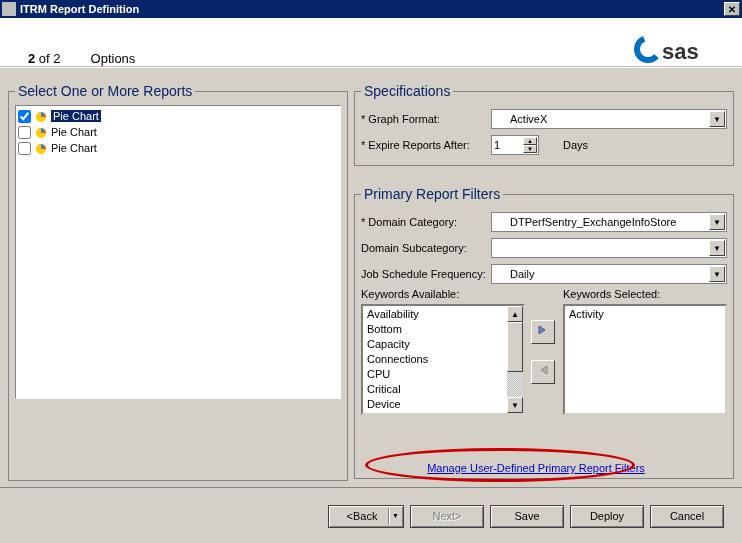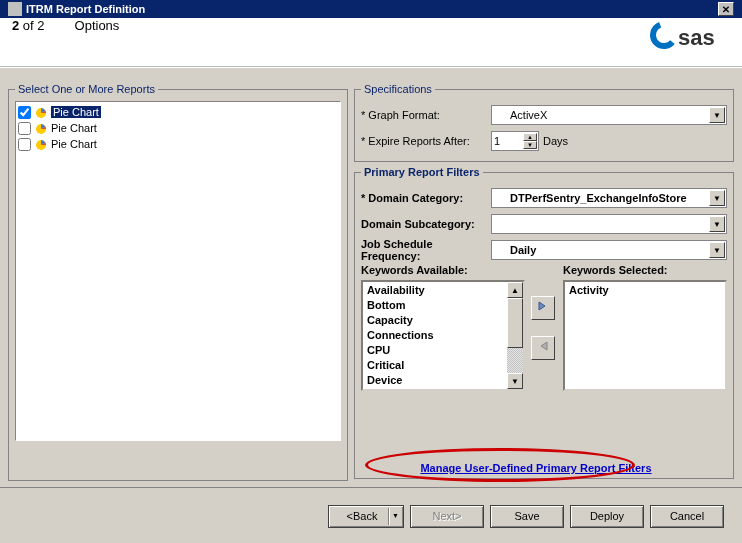--- a/index.html
+++ b/index.html
@@ -11,42 +11,42 @@
     width: 742px;
     height: 543px;
     overflow: hidden;
   }
   .titlebar {
     background: linear-gradient(#08246b, #08246b);
     color: #fff;
     height: 18px;
     display: flex;
     align-items: center;
-    padding: 0 8px;
+    padding: 0 2px;
   }
   .titlebar .icon-sm {
     width: 14px; height: 14px; margin-right: 4px;
     background: #c0c0c0;
     display: inline-block;
   }
   .titlebar .title { flex: 1; font-weight: bold; font-size: 11px; }
   .titlebar .close {
     width: 16px; height: 14px;
     background: #c0c0c0;
     border: 1px solid #fff;
     border-right-color:#404040; border-bottom-color:#404040;
     display:flex; align-items:center; justify-content:center;
     font-family: Arial; font-size: 10px; font-weight:bold; color:#000;
     cursor:pointer;
   }
   .toprow {
     height: 48px;
     display:flex;
-    align-items:flex-start;
-    padding: 0 12px;
+    align-items:flex-end;
+    padding: 0 28px;
     background:#fff;
   }
   .toprow .step { font-size:13px; }
   .toprow .step b { font-weight:bold; }
   .toprow .options { margin-left: 30px; font-size:13px; }
   .toprow .logo { margin-left:auto; }
   .logo svg { display:block; }
   .sep { height:1px; background:#bbb; }
   .body {
     background:#d4d0c8;
@@ -58,40 +58,40 @@
   }
   fieldset.panel {
     border:1px solid #848284;
     border-top-color:#848284;
     background:#d4d0c8;
     padding: 6px 6px;
     margin:0;
   }
   fieldset.panel > legend {
     color:#0a246a;
-    font-size:11px;
+    font-size:14px;
     padding:0 3px;
   }
   .left-panel { width: 340px; height: 398px; }
   .report-list {
     background:#fff;
     border:1px solid #848284;
     border-right-color:#fff; border-bottom-color:#fff;
-    width:100%; height: 340px;
+    width:100%; height: 294px;
     padding:2px;
   }
   .report-row { display:flex; align-items:center; height:16px; gap:3px; }
   .report-row input[type=checkbox]{ width:13px; height:13px; margin:0; }
   .pie-icon {
     width:14px; height:14px;
     display:inline-block;
   }
   .report-row .label { }
   .report-row.selected .label { background:#0a246a; color:#fff; padding:0 2px; }
-  .right-col { flex:1; display:flex; flex-direction:column; gap:4px; }
+  .right-col { flex:1; display:flex; flex-direction:column; gap:20px; }
   .spec-panel { }
   .frow { display:flex; align-items:center; height:24px; margin:2px 0; }
   .frow .lab { width:130px; }
   .select {
     flex:1;
     height:20px;
     background:#fff;
     border:1px solid #848284;
     display:flex; align-items:center; padding:0 18px;
     position:relative;
@@ -105,22 +105,22 @@
   }
   .spin {
     width:48px; height:20px; background:#fff; border:1px solid #848284;
     display:flex; align-items:center; padding:0 2px; position:relative;
   }
   .spin .updn { position:absolute; right:1px; top:1px; width:14px; height:16px;
     display:flex; flex-direction:column; }
   .spin .updn div { flex:1; background:#d4d0c8; border:1px solid #fff;
     border-right-color:#404040; border-bottom-color:#404040;
     display:flex; align-items:center; justify-content:center; font-size:6px;}
-  .days { margin-left:4px; }
-  .filters-panel { flex:1; position:relative;font-weight:bold; }
+  .days { margin-left:24px; }
+  .filters-panel { flex:1; position:relative; }
   .listbox {
     background:#fff; border:2px inset #d4d0c8;
     padding:1px 2px; position:relative; overflow:hidden;
   }
   .listbox .sb {
     position:absolute; right:0; top:0; width:16px; height:100%;
     background:#d4d0c8;
     display:flex; flex-direction:column;
   }
   .sb .sb-btn { height:16px; background:#d4d0c8; border:1px solid #fff;

